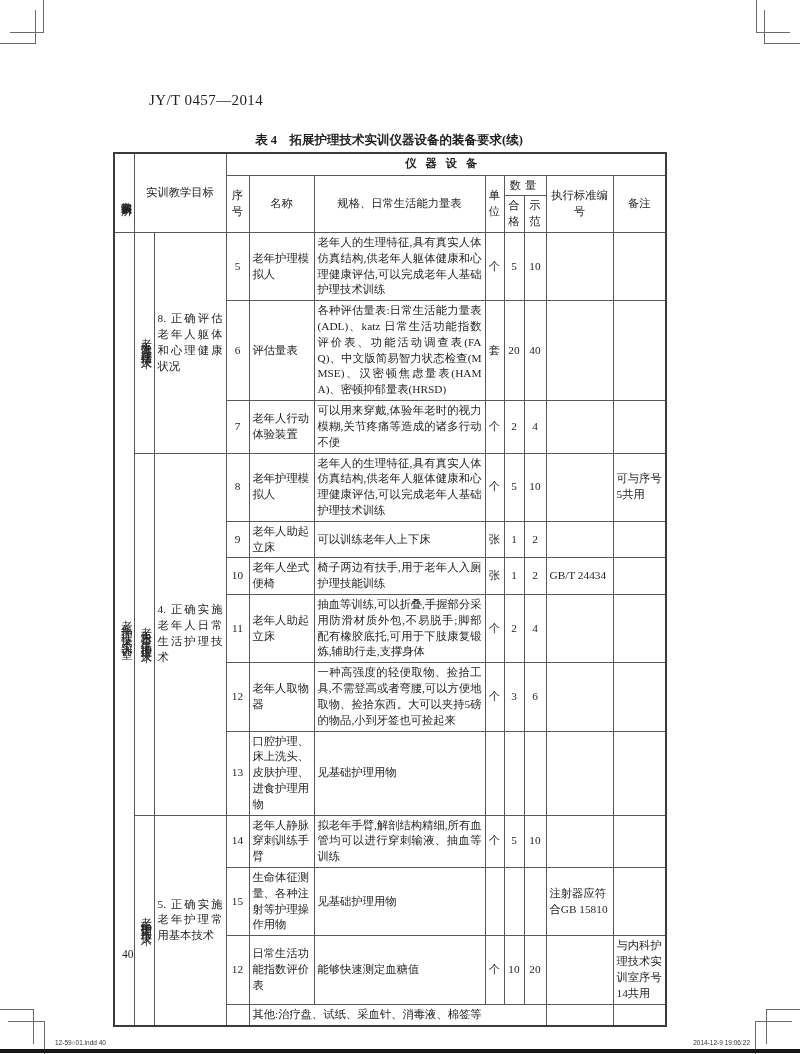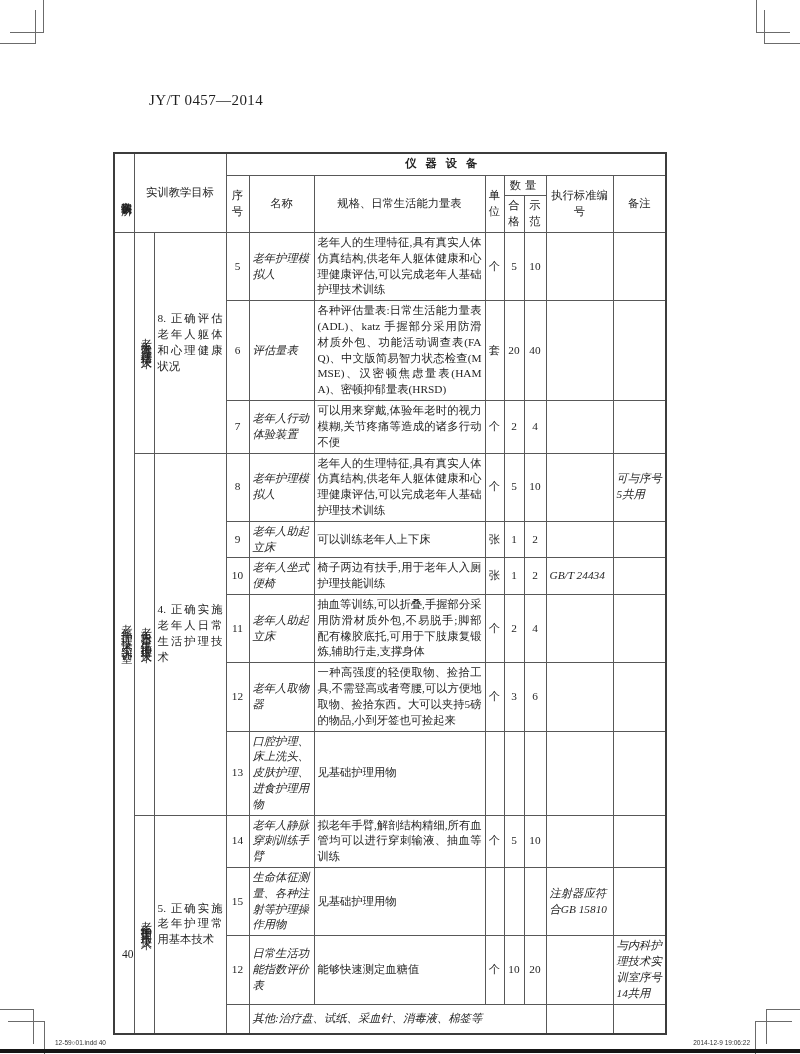--- a/index.html
+++ b/index.html
@@ -23,21 +23,21 @@
   .imprint{position:absolute;top:1039px;font-size:6.5px;color:#333;font-family:"Liberation Sans","DejaVu Sans",sans-serif;}
   .imprint-l{left:55px;}
   .imprint-r{right:50px;}
   .bottom-rule{position:absolute;left:0;top:1049px;width:800px;height:4px;background:#161616;}
 
   
   table.main{position:absolute;left:113px;top:152px;width:552px;border-collapse:collapse;table-layout:fixed;
              font-size:11.3px;line-height:1.4;border:2px solid #3c3c3c;}
   table.main td{border:1px solid #585858;padding:2px 3px;vertical-align:middle;overflow:hidden;word-break:break-all;}
   td.ctr{text-align:center;}
-  td.lft{text-align:left;font-style:italic;}
+  td.lft{text-align:left;}
   td.jst{text-align:justify;text-justify:inter-ideograph;}
   td.vcell{padding:0;text-align:center;}
   .vtext{writing-mode:vertical-rl;text-orientation:upright;letter-spacing:2.5px;display:inline-block;}
   .vtight{letter-spacing:.5px;font-size:11px;}
   .vplace{letter-spacing:3.5px;}
   td.equip-h{letter-spacing:9px;font-weight:bold;}
   td.qty-h{letter-spacing:4px;}
   td.std-h{padding:2px 8px;}
 </style>
 </head>
@@ -48,20 +48,21 @@
   <div class="cm cm-tl1"></div>
   <div class="cm cm-tl2"></div>
   <div class="cm cm-tr1"></div>
   <div class="cm cm-tr2"></div>
   <div class="cm cm-bl1"></div>
   <div class="cm cm-bl2"></div>
   <div class="cm cm-br1"></div>
   <div class="cm cm-br2"></div>
 
   <div class="doc-code">JY/T 0457—2014</div>
+  <div class="tbl-title">表 4　拓展护理技术实训仪器设备的装备要求(续)</div>
 
   <table class="main">
     <colgroup>
       <col style="width:20px">
         <col style="width:20px">
         <col style="width:72px">
         <col style="width:23px">
       <col style="width:65px">
         <col style="width:171px">
         <col style="width:19px">
@@ -101,21 +102,21 @@
       <td class="ctr">个</td>
       <td class="ctr">5</td>
       <td class="ctr">10</td>
       <td class="lft"></td>
       <td class="lft"></td>
     </tr>
 
     <tr style="height:95px">
       <td class="ctr">6</td>
       <td class="lft">评估量表</td>
-      <td class="jst">各种评估量表:日常生活能力量表(ADL)、katz 手握部分采用防滑材质外包、功能活动调查表(FAQ)、中文版简易智力状态检查(MMSE)、汉密顿焦虑量表(HAMA)、密顿抑郁量表(HRSD)</td>
+      <td class="jst">各种评估量表:日常生活能力量表(ADL)、katz 日常生活功能指数评价表、功能活动调查表(FAQ)、中文版简易智力状态检查(MMSE)、汉密顿焦虑量表(HAMA)、密顿抑郁量表(HRSD)</td>
       <td class="ctr">套</td>
       <td class="ctr">20</td>
       <td class="ctr">40</td>
       <td class="lft"></td>
       <td class="lft"></td>
     </tr>
 
     <tr style="height:43px">
       <td class="ctr">7</td>
       <td class="lft">老年人行动体验装置</td>
@@ -223,21 +224,21 @@
       <td class="ctr">12</td>
       <td class="lft">日常生活功能指数评价表</td>
       <td class="jst">能够快速测定血糖值</td>
       <td class="ctr">个</td>
       <td class="ctr">10</td>
       <td class="ctr">20</td>
       <td class="lft"></td>
       <td class="lft">与内科护理技术实训室序号14共用</td>
     </tr>
 
-    <tr style="height:30px">
+    <tr style="height:22px">
       <td class="ctr"></td>
       <td colspan="5" class="lft">其他:治疗盘、试纸、采血针、消毒液、棉签等</td>
       <td></td>
       <td></td>
     </tr>
   </tbody>
     </table>
 
   <div class="page-no">40</div>
   <div class="imprint imprint-l">12-59○01.indd   40</div>

